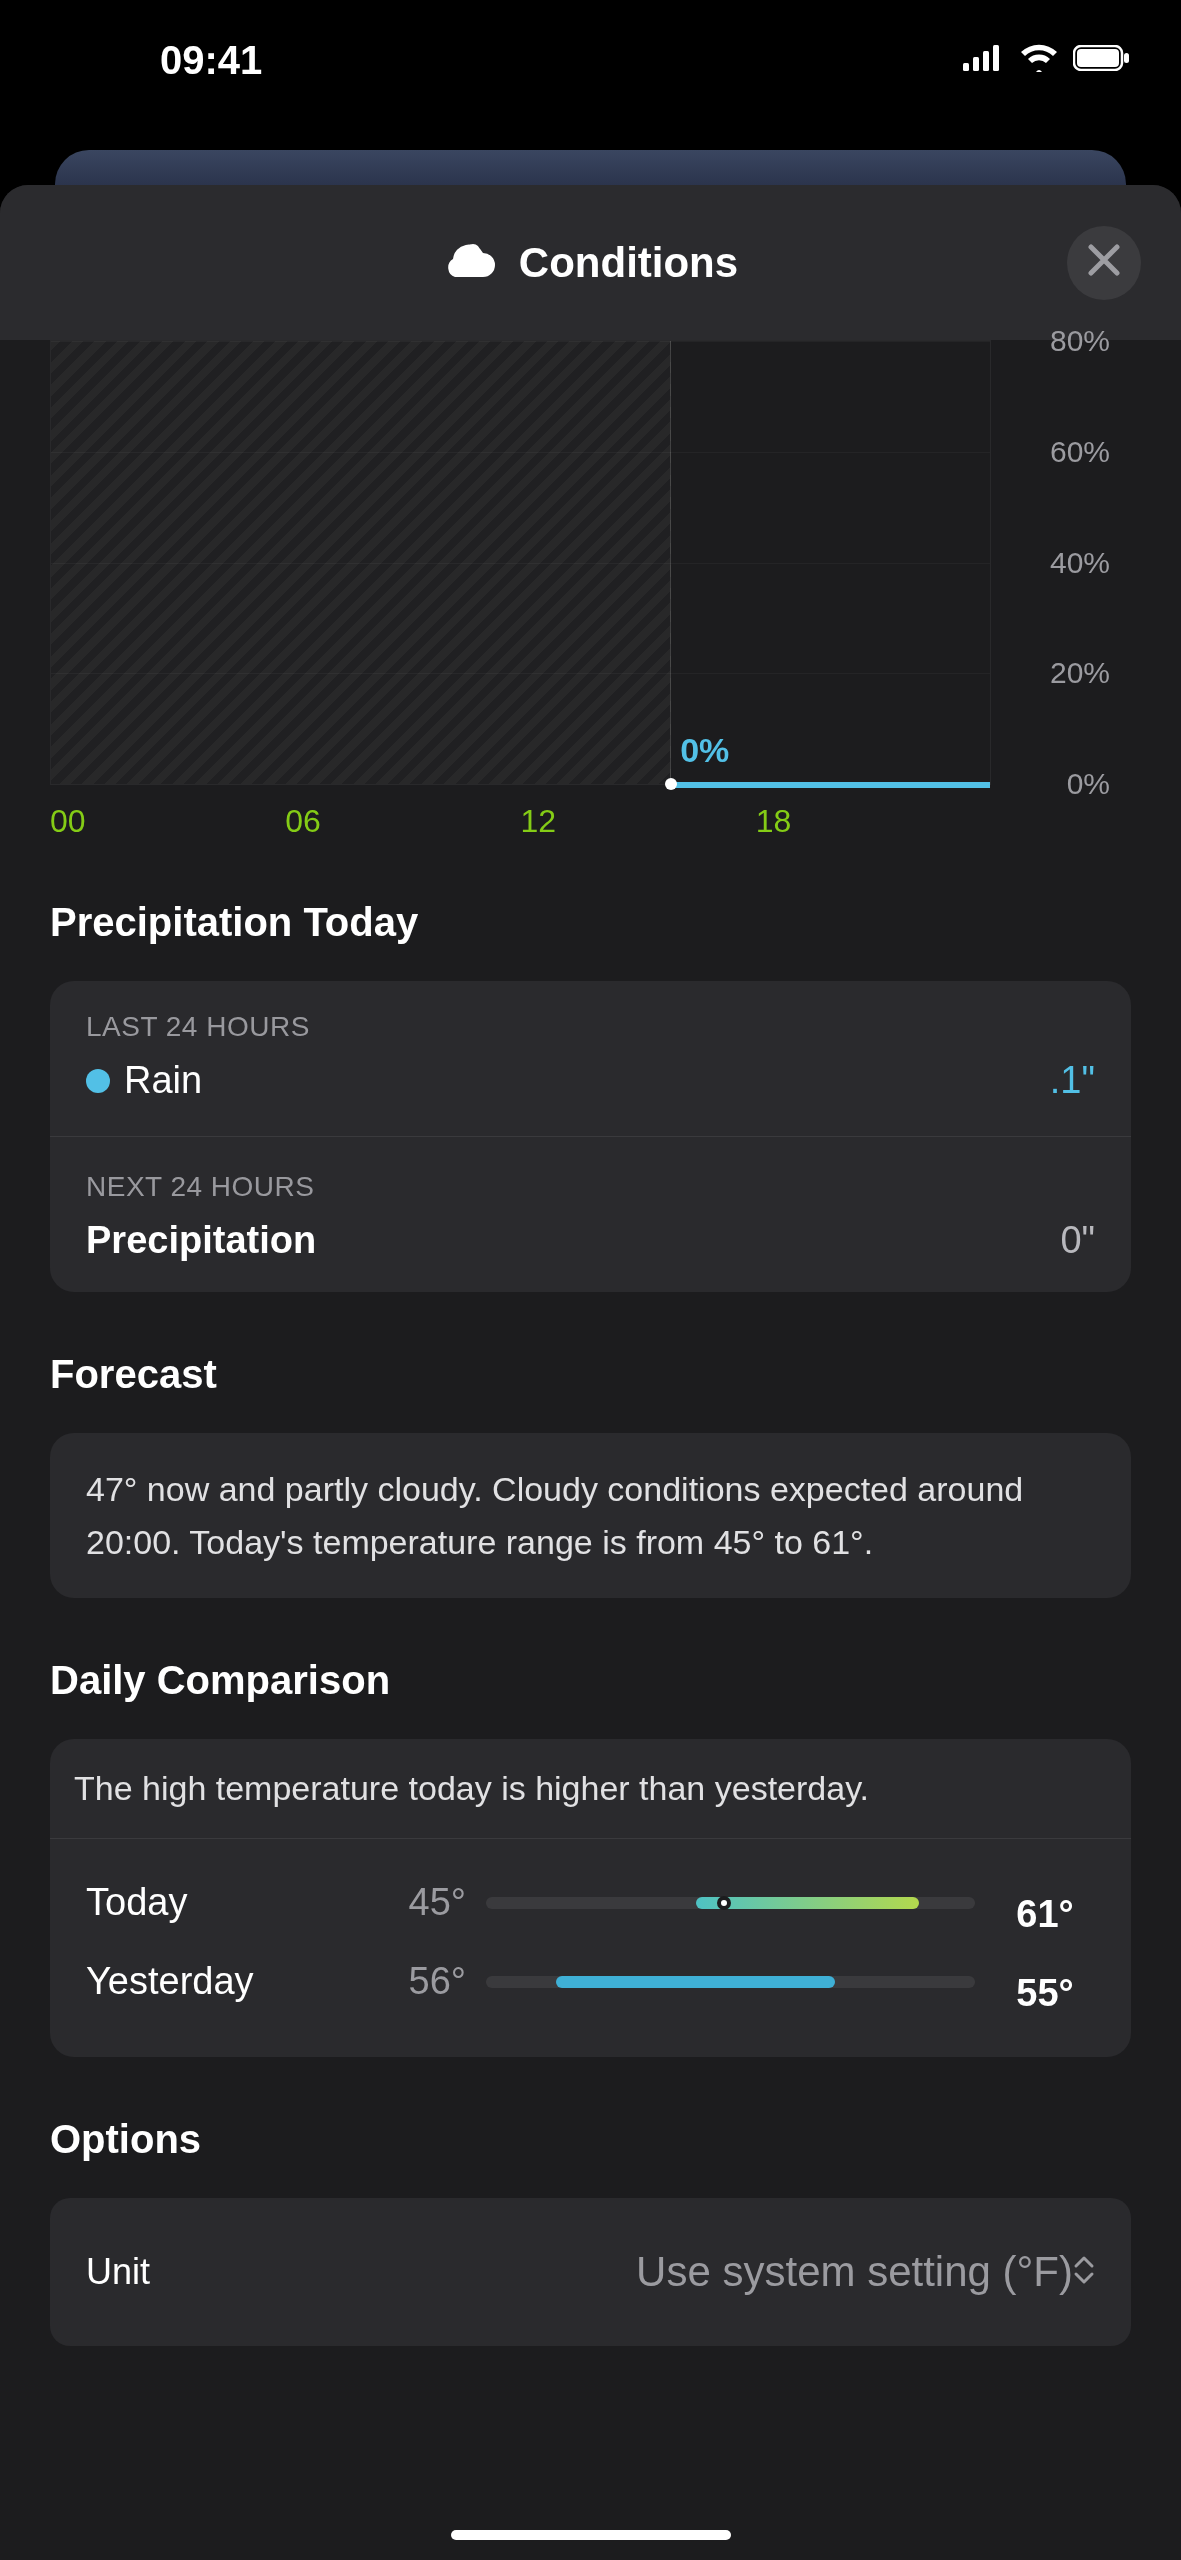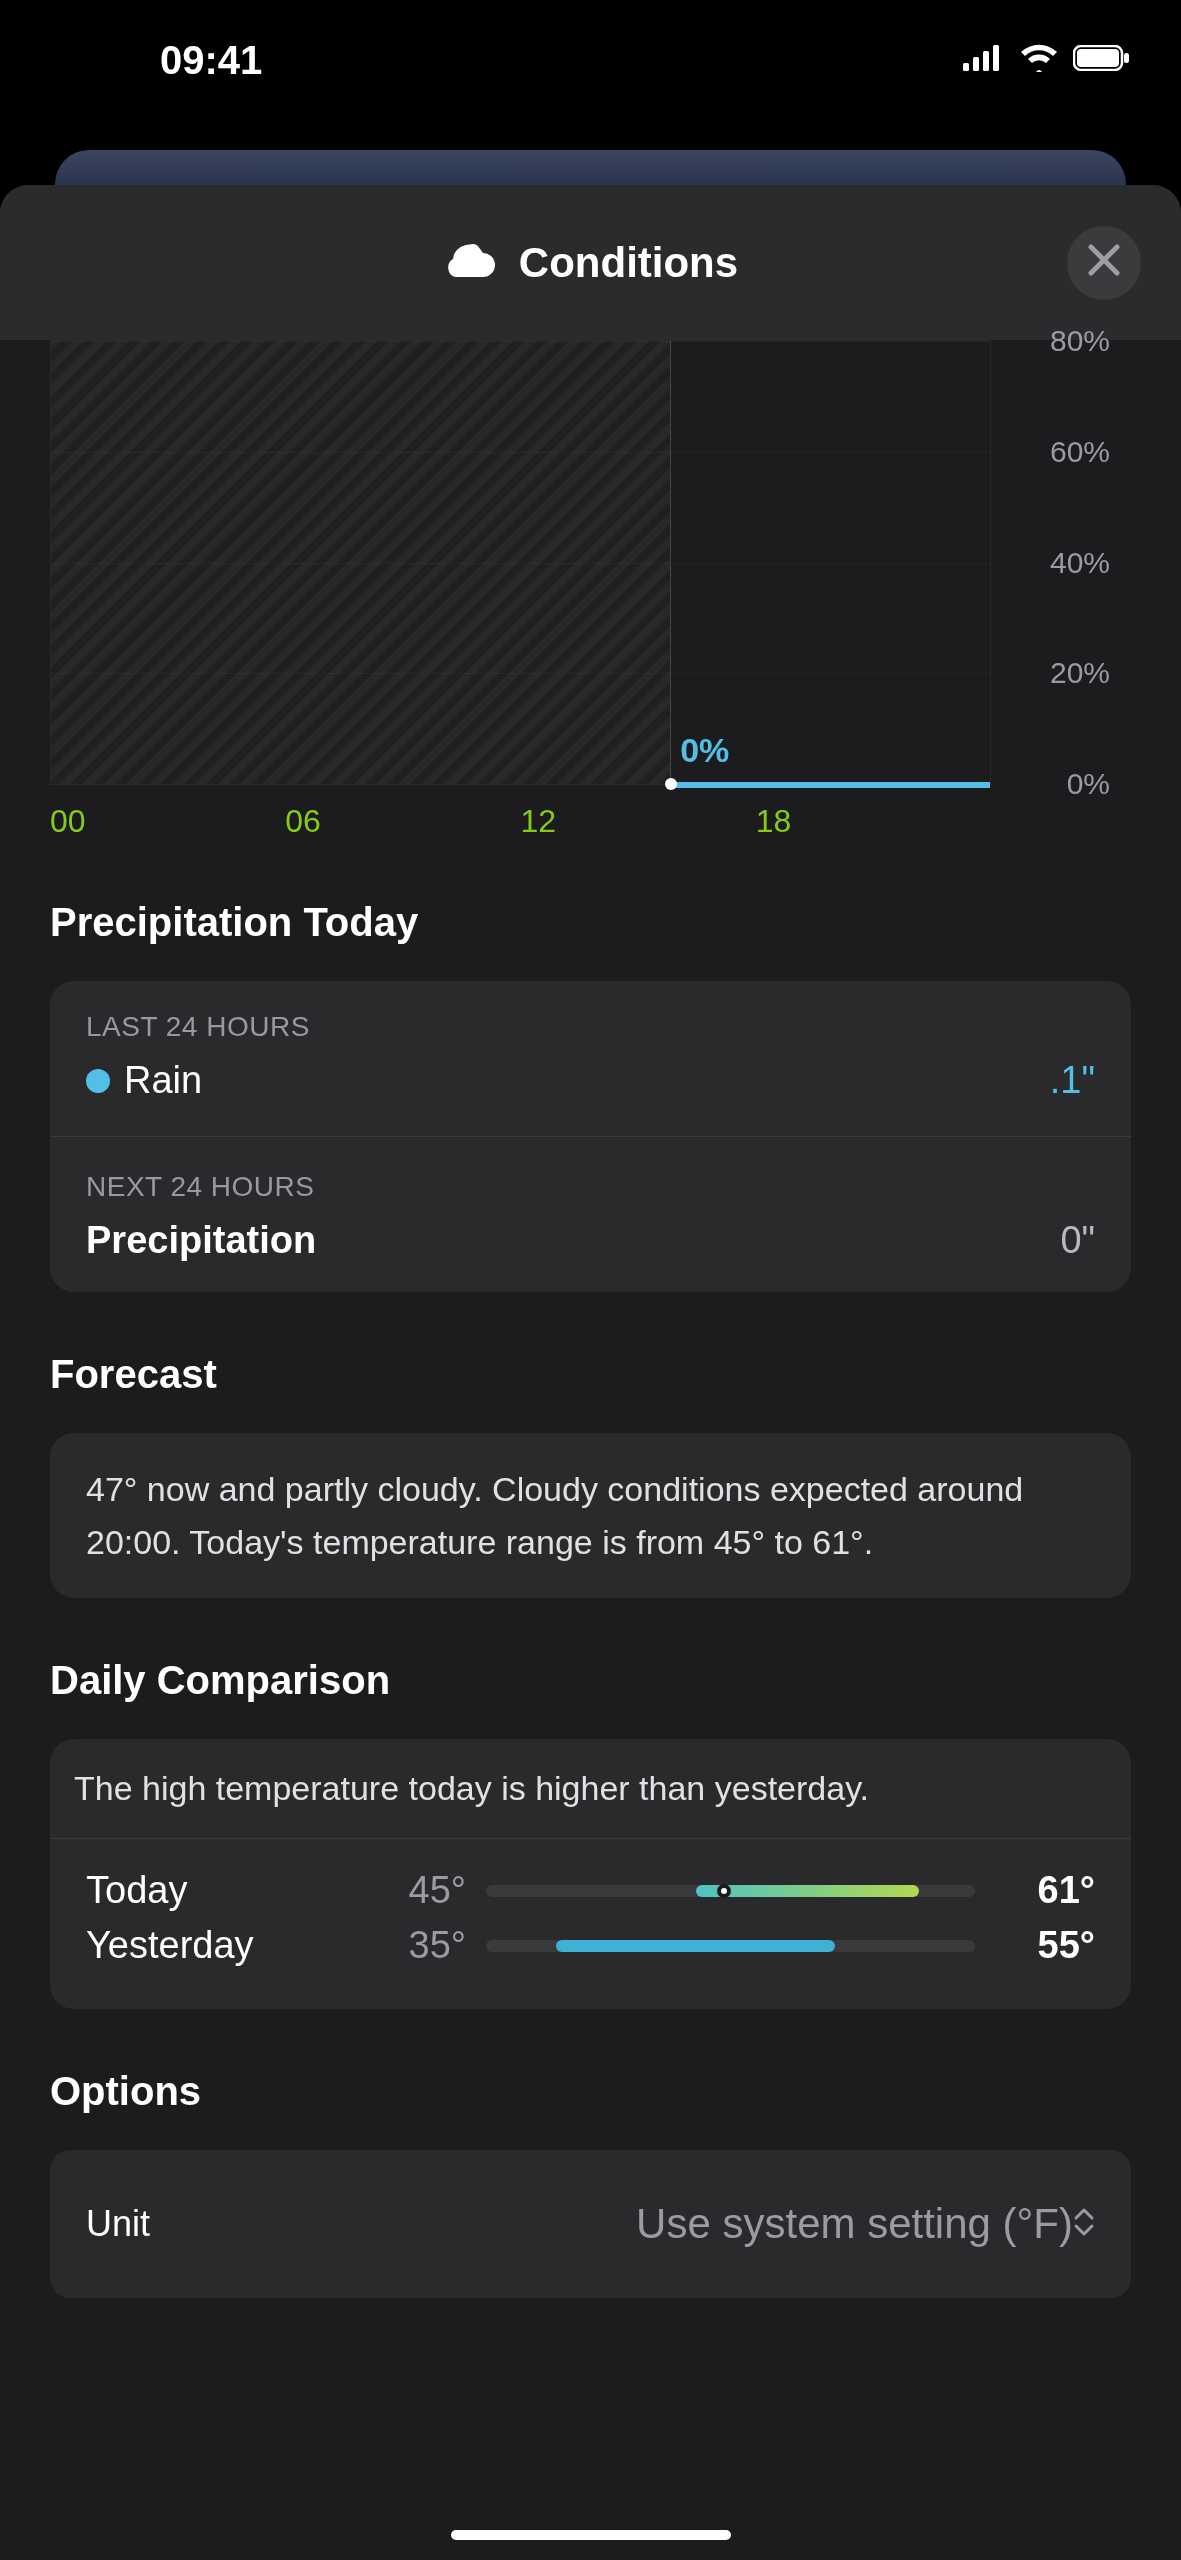--- a/index.html
+++ b/index.html
@@ -164,21 +164,21 @@
   .comp-row {
     display: grid;
     grid-template-columns: 260px 100px 1fr 100px;
     align-items: center;
     gap: 20px;
     margin: 12px 0;
     font-size: 38px;
   }
   .comp-day { font-weight: 500; }
   .comp-lo { color: #9b9ba0; text-align: right; }
-  .comp-hi { font-weight: 600; text-align: right; }
+  .comp-hi { font-weight: 600; text-align: center; margin-top: 24px; }
   .bar-track { position: relative; height: 12px; background: rgba(255,255,255,0.08); border-radius: 6px; }
   .bar-fill { position: absolute; top: 0; bottom: 0; border-radius: 6px; }
   .bar-today { background: linear-gradient(90deg, #4ec2c4, #b3d84d); }
   .bar-yest  { background: #3fb0d6; }
   .bar-cur { position: absolute; top: 50%; width: 14px; height: 14px; border-radius: 50%; background: #fff; border: 4px solid #1c1c1e; transform: translate(-50%, -50%); }
 
   .option-row {
     display: flex;
     justify-content: space-between;
     align-items: center;
@@ -313,21 +313,21 @@
         <div class="comp-lo">45°</div>
         <div class="bar-track">
           <div class="bar-fill bar-today" id="bar0" style="left: 42.8571%; right: 11.4286%;"></div>
           <div class="bar-cur" id="cur0" style="left: 48.5714%;"></div>
         </div>
         <div class="comp-hi">61°</div>
       </div>
 
       <div class="comp-row">
         <div class="comp-day">Yesterday</div>
-        <div class="comp-lo">35°</div>
+        <div class="comp-lo">56°</div>
         <div class="bar-track">
           <div class="bar-fill bar-yest" id="bar1" style="left: 14.2857%; right: 28.5714%;"></div>
         </div>
         <div class="comp-hi">55°</div>
       </div>
     </div>
   </div>
 
   <div class="section">
     <div class="section-title">Options</div>

